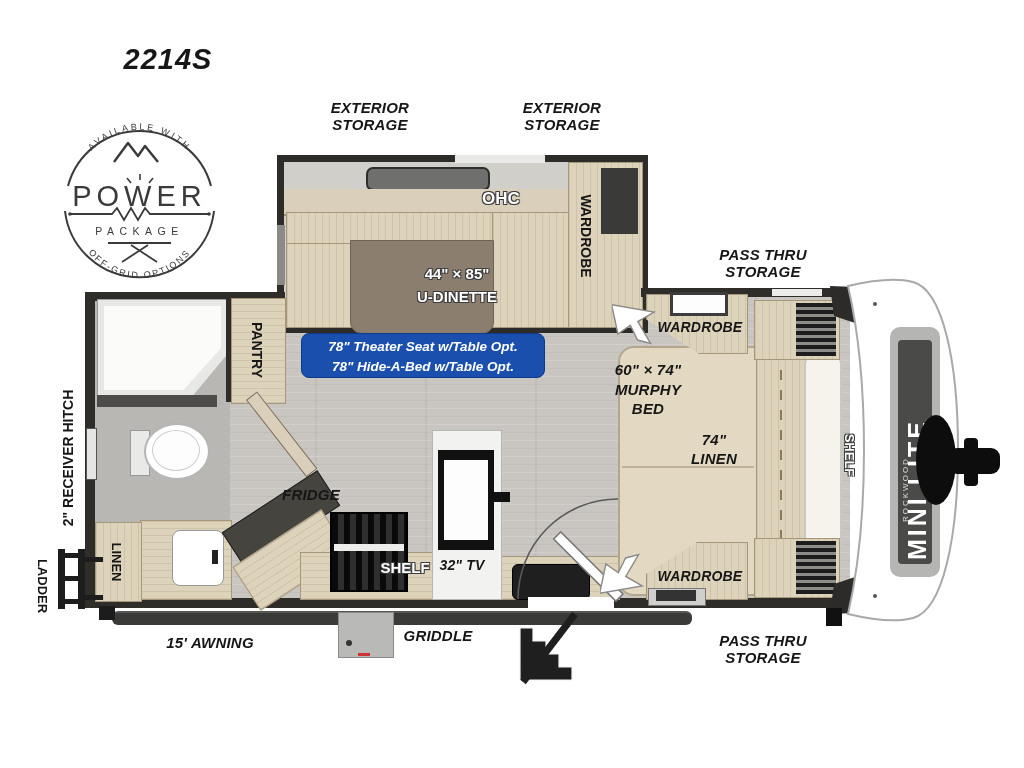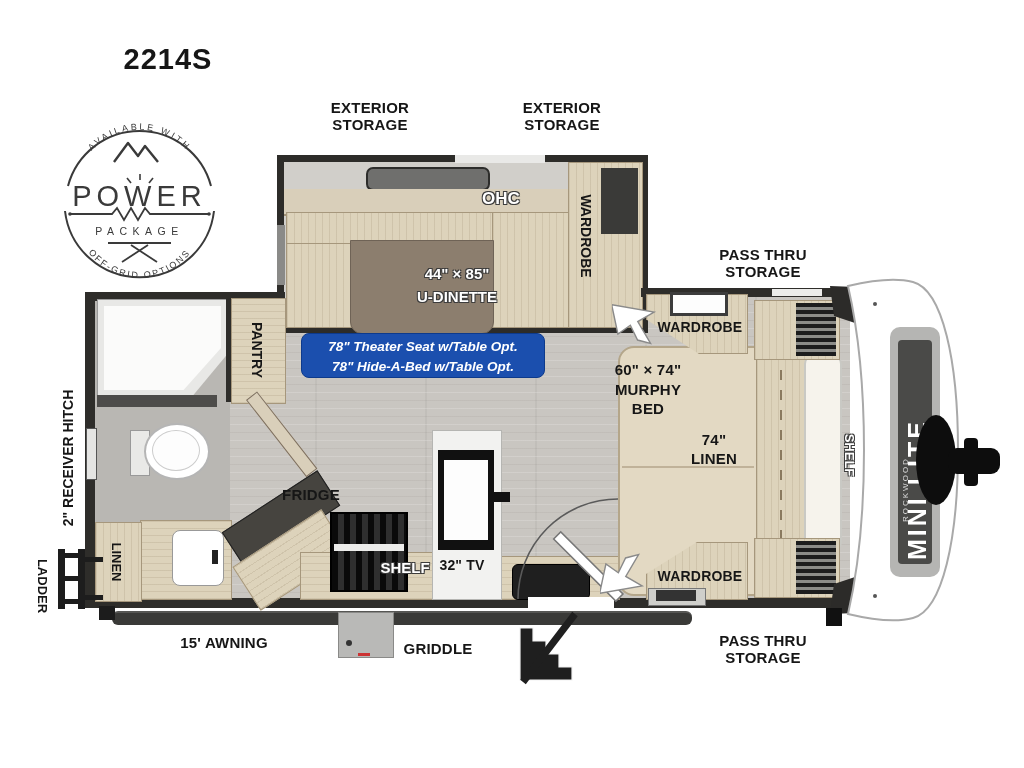--- a/index.html
+++ b/index.html
@@ -8,21 +8,21 @@
   .abs{position:absolute;}
   .wall{position:absolute;background:#2e2d2a;}
   .wood{background-color:#c9c6c1;
         background-image:repeating-linear-gradient(180deg,rgba(255,255,255,.28) 0 1px,rgba(0,0,0,0) 1px 16px),
                          repeating-linear-gradient(180deg,rgba(90,80,70,.07) 0 1px,rgba(0,0,0,0) 1px 8px),
                          repeating-linear-gradient(90deg,rgba(0,0,0,.04) 0 2px,rgba(0,0,0,0) 2px 110px);}
   .fur{background-color:#ddd3bb;border:1px solid #a6977c;
        background-image:repeating-linear-gradient(90deg,rgba(120,100,70,.14) 0 1px,rgba(0,0,0,0) 1px 7px);}
   .furh{background-color:#ddd3bb;border:1px solid #a6977c;
        background-image:repeating-linear-gradient(0deg,rgba(120,100,70,.14) 0 1px,rgba(0,0,0,0) 1px 7px);}
-  .lbl{position:absolute;font-weight:bold;color:#161616;text-align:center;line-height:1.1;letter-spacing:.2px;}
+  .lbl{position:absolute;font-weight:bold;color:#161616;text-align:center;line-height:1.1;letter-spacing:.2px;font-style:italic;}
   .pin{position:absolute;width:0;height:0;overflow:visible;font-weight:bold;color:#161616;}
   .pin>span{position:absolute;left:0;top:0;display:block;white-space:nowrap;}
   .h>span{transform:translate(-50%,-50%);margin-left:36px;}
   .r90>span{transform:translate(-50%,-50%) rotate(90deg);}
   .rm90>span{transform:translate(-50%,-50%) rotate(-90deg);}
   .wt{color:#fff;text-shadow:-1px -1px 0 #3c3c3c,1px -1px 0 #3c3c3c,-1px 1px 0 #3c3c3c,1px 1px 0 #3c3c3c;}
   .optbox{position:absolute;left:301px;top:333px;width:244px;height:45px;background:#1b4fae;
           border:1px solid #0d3a8c;border-radius:8px;color:#fff;font-weight:bold;font-style:italic;
           font-size:13.5px;text-align:center;line-height:1.5;padding-top:3px;box-sizing:border-box;}
 </style>
@@ -238,22 +238,22 @@
     <rect x="8" y="4" width="7" height="60" fill="#1d1d1d"></rect>
     <rect x="28" y="4" width="7" height="60" fill="#1d1d1d"></rect>
     <rect x="8" y="8" width="27" height="5" fill="#1d1d1d"></rect>
     <rect x="8" y="31" width="27" height="5" fill="#1d1d1d"></rect>
     <rect x="8" y="54" width="27" height="5" fill="#1d1d1d"></rect>
     <rect x="35" y="12" width="18" height="5" fill="#1d1d1d"></rect>
     <rect x="35" y="50" width="18" height="5" fill="#1d1d1d"></rect>
   </svg>
   <div class="abs" style="left:826px;top:608px;width:16px;height:18px;background:#111;"></div>
 
-  <div class="lbl" style="left:154px;top:635px;width:140px;font-size:15px;">15' AWNING</div>
-  <div class="lbl" style="left:398px;top:641px;width:80px;font-size:15px;">GRIDDLE</div>
+  <div class="lbl" style="left:140px;top:635px;width:140px;font-size:15px;">15' AWNING</div>
+  <div class="lbl" style="left:398px;top:628px;width:80px;font-size:15px;">GRIDDLE</div>
 
   <div class="pin rm90" style="left:68px;top:458px;font-size:14px;">
     <span>2" RECEIVER HITCH</span>
   </div>
   <div class="pin r90" style="left:42px;top:586px;font-size:13px;">
     <span>LADDER</span>
   </div>
 
 </div>
 

